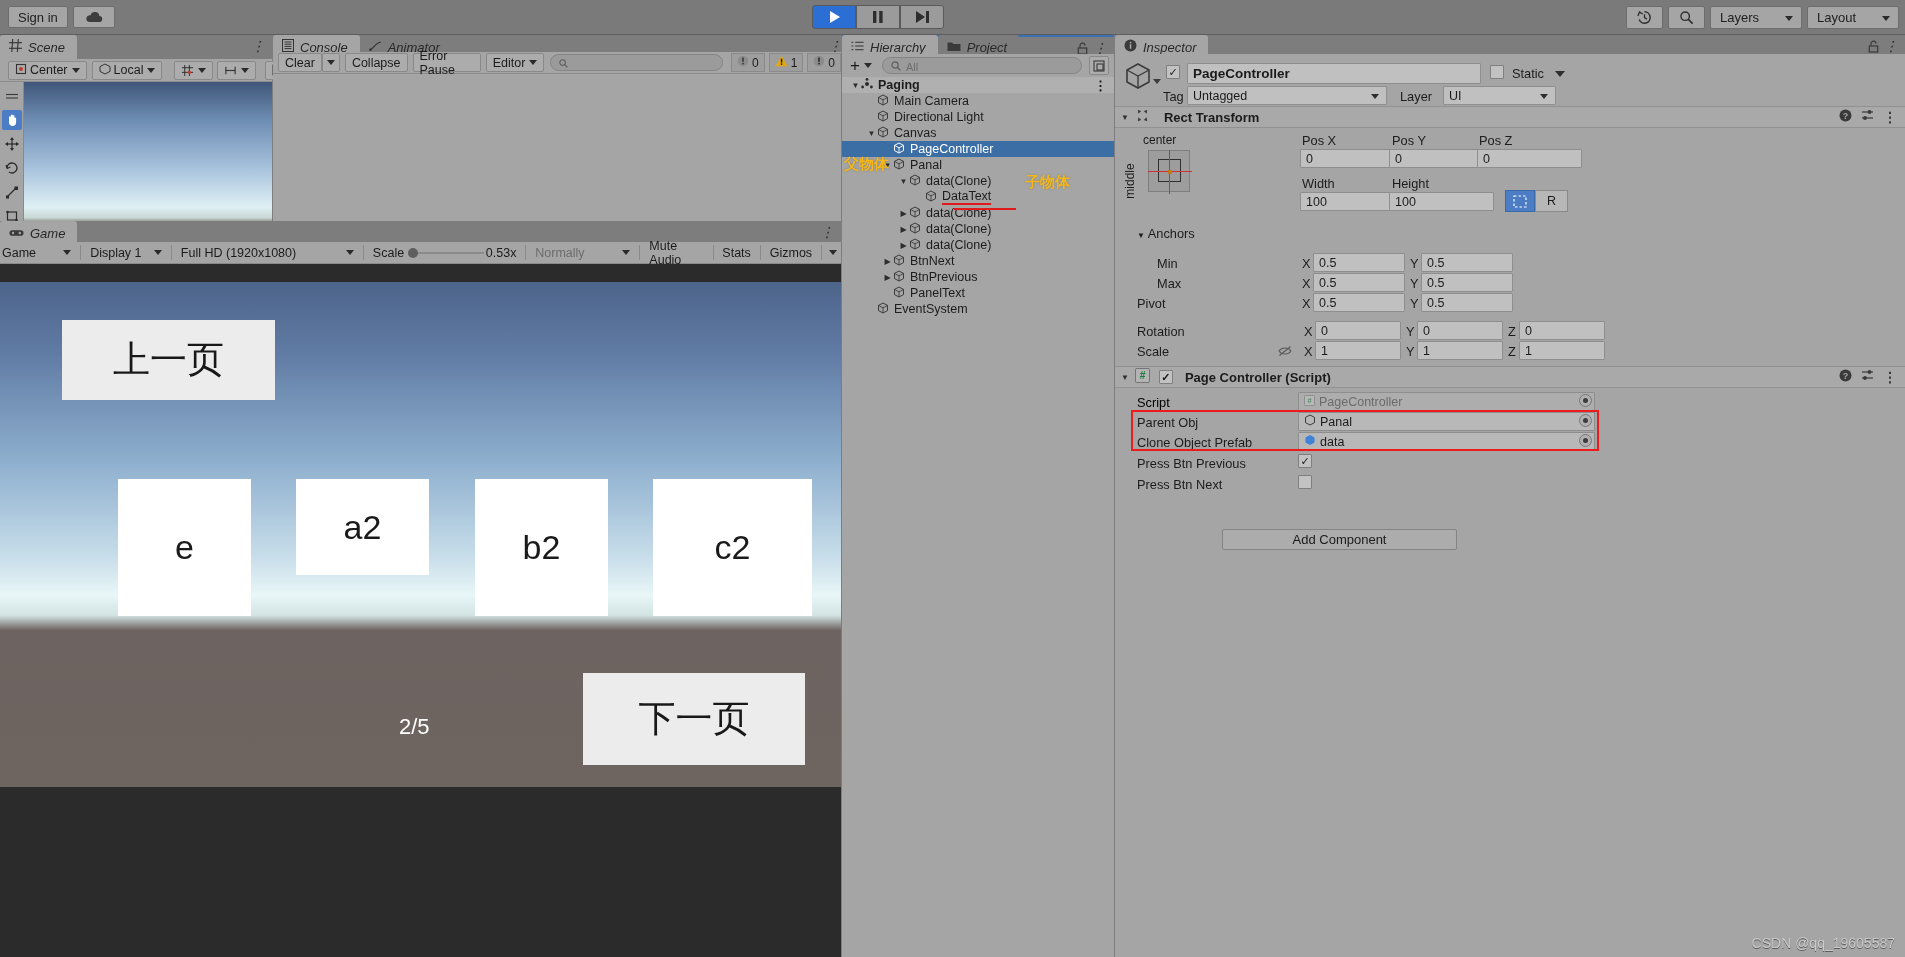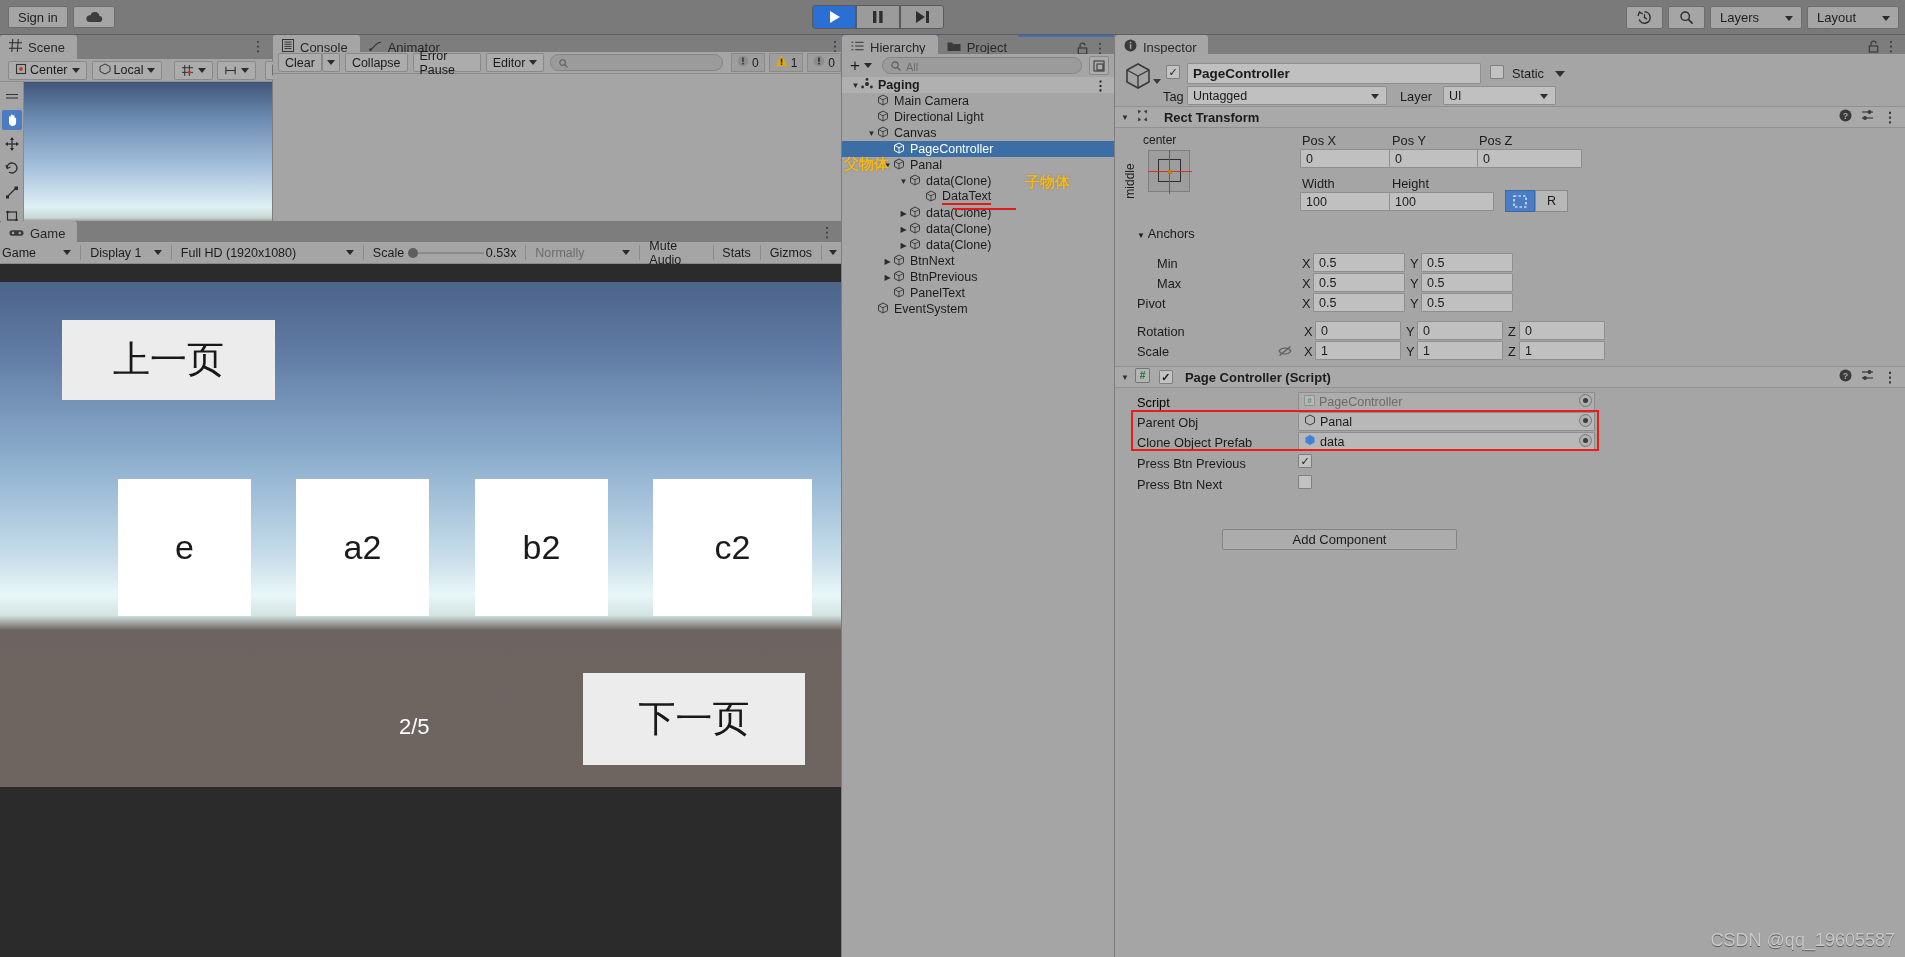--- a/index.html
+++ b/index.html
@@ -31,21 +31,21 @@
 
   .tb-right { position:absolute; right:6px; top:6px; display:flex; gap:5px; align-items:center; }
   .tb-right .tb-btn { height:23px; }
   .dd { position:relative; padding-right:24px; min-width:92px; justify-content:flex-start; }
   .dd::after { content:""; position:absolute; right:8px; top:50%; margin-top:-2px;
                border-left:4px solid transparent; border-right:4px solid transparent;
                border-top:5px solid #2a2a2a; }
 
   
   .panel { position:absolute; background:#a5a5a5; }
-  .tabstrip { height:24px; background:#7d7d7d; display:flex; align-items:flex-end; position:relative; }
+  .tabstrip { height:24px; background:#7d7d7d; display:flex; align-items:flex-end; position:relative;font-style:italic; }
   .tab { height:24px; padding:0 12px 0 9px; display:flex; align-items:center; gap:6px;
          font-size:13px; color:#282828; background:#7d7d7d; border-radius:3px 3px 0 0; }
   .tab.active { background:#a5a5a5; }
   .tabstrip .kebab { position:absolute; right:7px; top:4px; color:#2a2a2a; font-size:14px; line-height:14px; letter-spacing:0; }
   .lock { position:absolute; right:26px; top:5px; }
   .toolrow { height:23px; background:#a5a5a5; display:flex; align-items:center;
              border-bottom:1px solid #8d8d8d; }
 
   .sep { width:1px; height:15px; background:#8a8a8a; margin:0 3px; }
   .mini { height:19px; display:flex; align-items:center; padding:0 6px; font-size:12.5px;
@@ -131,21 +131,21 @@
   .selarrow::after { content:""; position:absolute; right:7px; top:50%; margin-top:-2px;
      border-left:4px solid transparent;border-right:4px solid transparent;border-top:5px solid #2e2e2e; }
   .radio-dot { width:13px; height:13px; border-radius:50%; border:1px solid #777;
      background:#b0b0b0; display:inline-flex; align-items:center; justify-content:center; }
   .radio-dot i { width:5px;height:5px;border-radius:50%;background:#3c3c3c;display:block; }
   .addcomp { position:absolute; left:107px; top:475px; width:235px; height:21px;
      background:#acacac; border:1px solid #848484; border-radius:2px;
      display:flex; align-items:center; justify-content:center; font-size:13px; }
   .redbox { position:absolute; border:2px solid #ec1c1c; pointer-events:none; }
 
-  .wmark { position:absolute; right:10px; bottom:6px; font-size:18px; color:#c9c9c9;
+  .wmark { position:absolute; right:10px; bottom:6px; font-size:14px; color:#c9c9c9;
            text-shadow:0 1px 0 #5c5c5c; }
 </style>
 </head>
 <body>
 
 <div id="root">
 
   <div class="topbar">
     <div class="tb-btn sign-in">Sign in</div>
     <div class="tb-btn cloud">
@@ -465,21 +465,21 @@
     <div class="mini" style="padding:0 4px">
         <span class="caret" style="margin:0"></span>
       </div>
   </div>
 
   <div id="game-view">
     <div class="gv-inner">
       <div class="gv-btn" style="left:62px; top:38px; width:213px; height:80px;">上一页</div>
 
       <div class="gv-card" style="left:118px; top:197px; width:133px; height:137px;">e</div>
-      <div class="gv-card" style="left:296px; top:197px; width:133px; height:137px;">a2</div>
+      <div class="gv-card" style="left:296px; top:197px; width:133px; height:96px;">a2</div>
       <div class="gv-card" style="left:475px; top:197px; width:133px; height:137px;">b2</div>
       <div class="gv-card" style="left:653px; top:197px; width:159px; height:137px;">c2</div>
 
       <div class="gv-btn" style="left:583px; top:391px; width:222px; height:92px;">下一页</div>
 
       <div class="gv-page" style="left:399px; top:432px;">2/5</div>
     </div>
   </div>
 
   <div class="panel" id="hier">

